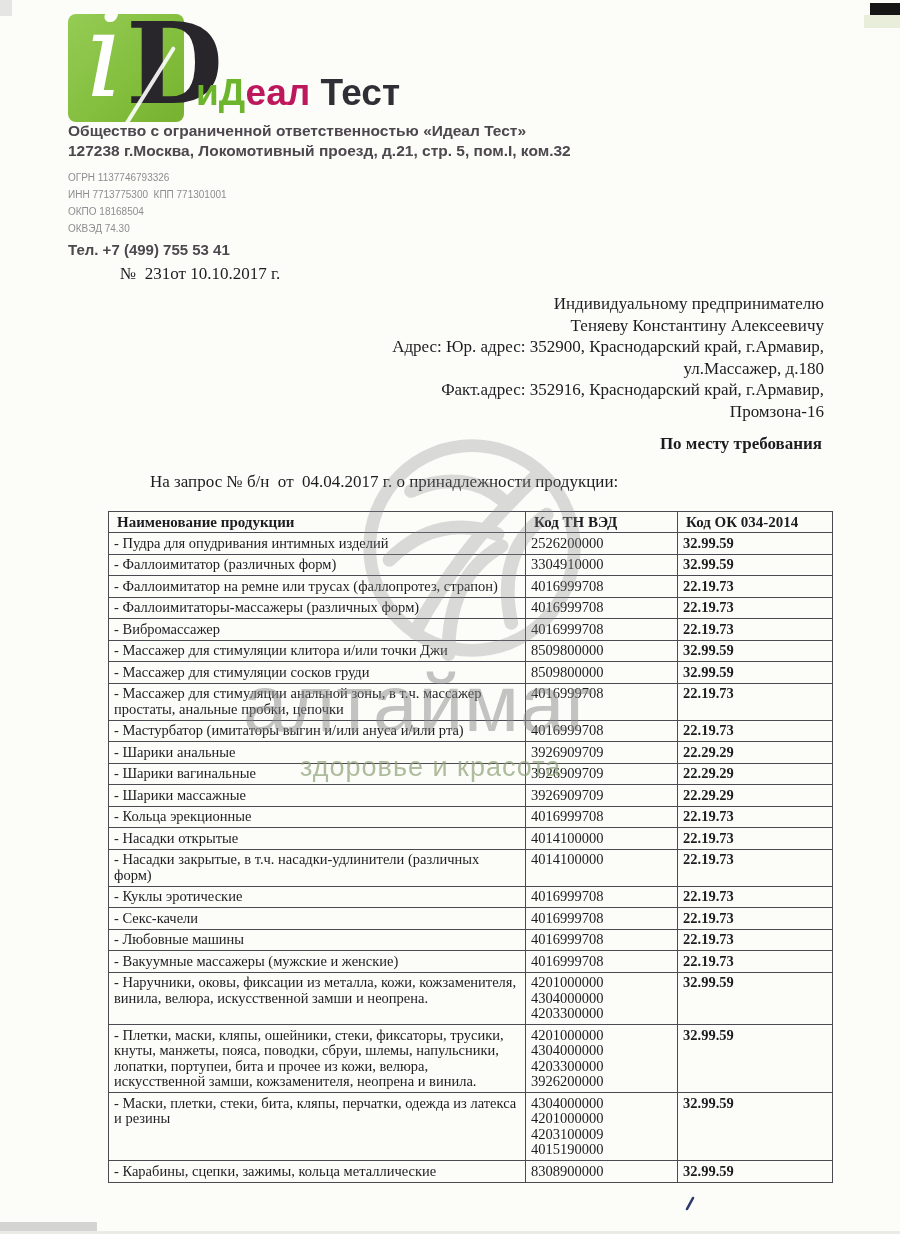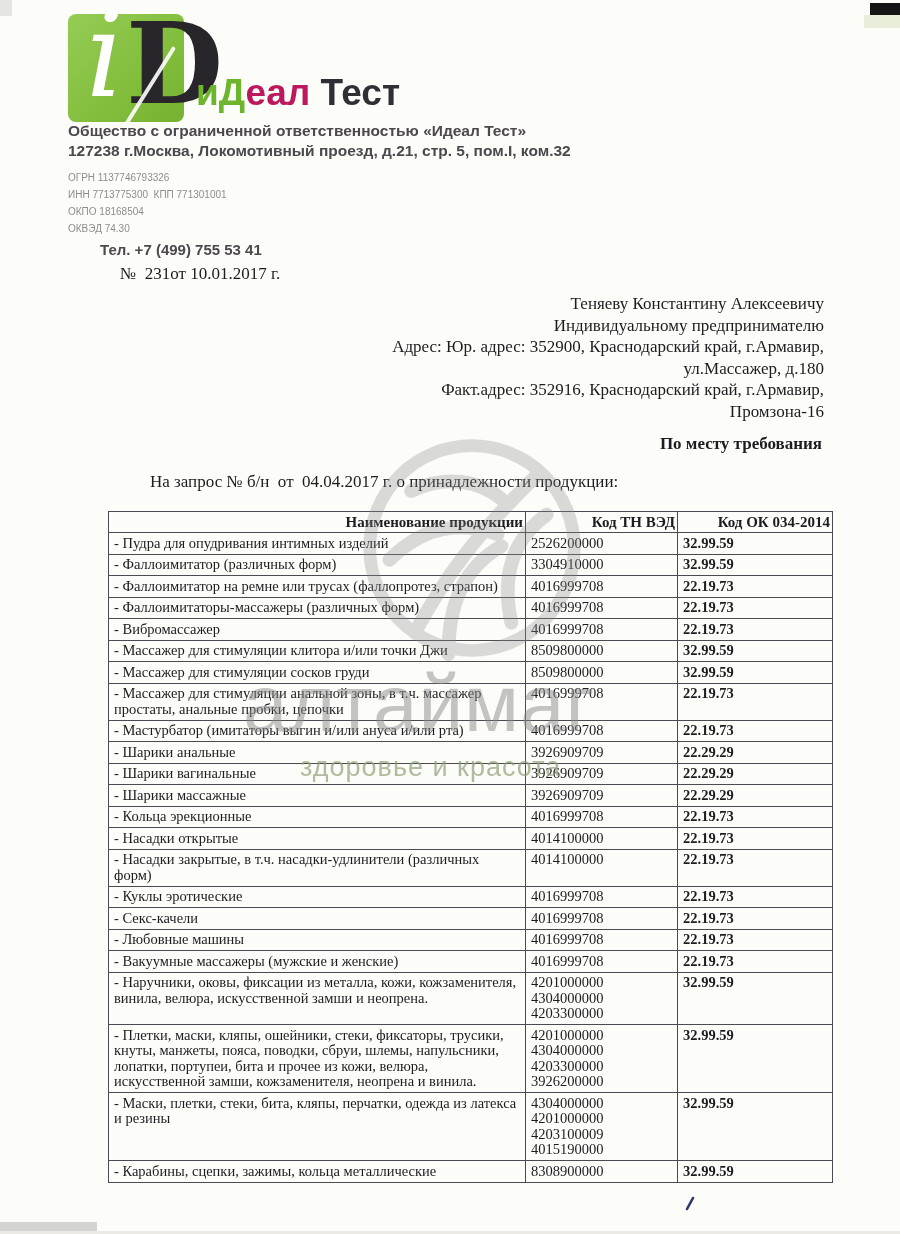--- a/index.html
+++ b/index.html
@@ -27,41 +27,41 @@
          font-size:37px;line-height:38px;white-space:nowrap;}
   .brand .g{color:#6db52c;font-weight:700;}
   .brand .d{color:#be185d;font-weight:700;}
   .brand .b{color:#312f36;font-weight:700;}
 
   .company-lines{position:absolute;left:68px;top:121px;font-family:"Liberation Sans",sans-serif;
                  font-size:15.5px;font-weight:700;color:#4c484e;line-height:20px;white-space:pre-wrap;}
   .registry{position:absolute;left:68px;top:169px;font-family:"Liberation Sans",sans-serif;
             font-size:10px;font-weight:400;color:#8f8d90;line-height:17px;white-space:pre-wrap;}
   .phone{position:absolute;left:68px;top:241px;font-family:"Liberation Sans",sans-serif;
-         font-size:15px;font-weight:700;color:#4c484e;margin-left:32px;}
+         font-size:15px;font-weight:700;color:#4c484e;}
 
   
   .ref-line{position:absolute;left:120px;top:264px;font-size:17px;white-space:pre;}
   .addressee{position:absolute;right:76px;top:293px;text-align:right;font-size:17px;line-height:21.5px;}
   .attention{position:absolute;right:78px;top:434px;font-size:17px;font-weight:700;}
   .request-line{position:absolute;left:150px;top:472px;font-size:17px;white-space:pre;}
 
   
   .wm-emblem{position:absolute;left:354px;top:430px;width:236px;height:236px;opacity:.3;pointer-events:none;z-index:6;}
   .wm-brand{position:absolute;left:243px;top:664px;font-family:"Liberation Sans",sans-serif;font-weight:400;
             font-size:80px;line-height:80px;letter-spacing:1px;color:#8b8b8b;opacity:.5;pointer-events:none;z-index:6;}
   .wm-tagline{position:absolute;left:300px;top:752px;width:350px;text-align:left;
               font-family:"Liberation Sans",sans-serif;font-size:27px;letter-spacing:1px;
               color:#8da275;opacity:.7;pointer-events:none;z-index:6;}
 
   
   .content-flow{position:absolute;left:108px;top:511px;width:724px;z-index:3;}
   table.products{width:724px;border-collapse:collapse;table-layout:fixed;}
   table.products th,table.products td{border:1.4px solid #4e4852;}
-  table.products th{font-size:15px;font-weight:700;text-align:right;padding:2px 2px;line-height:16px;}
+  table.products th{font-size:15px;font-weight:700;text-align:left;padding:2px 8px;line-height:16px;}
   table.products td{font-size:14.5px;line-height:15.5px;padding:2.5px 5px;vertical-align:top;}
   td.c-code,td.c-ok{padding-left:10px;}
   td.c-ok{font-weight:700;}
 </style>
 </head>
 <body>
 
 <div class="page">
 
   <div class="artifact-tr"></div>
@@ -74,24 +74,24 @@
     <span class="logo-d">D</span>
     <div class="logo-swoosh"></div>
     <div class="brand"><span class="g">иД</span><span class="d">еал </span><span class="b">Тест</span></div>
 
     <div class="company-lines">Общество с ограниченной ответственностью «Идеал Тест»
 127238 г.Москва, Локомотивный проезд, д.21, стр. 5, пом.I, ком.32</div>
     <div class="registry"><div>ОГРН 1137746793326</div><div>ИНН 7713775300  КПП 771301001</div><div>ОКПО 18168504</div><div>ОКВЭД 74.30</div></div>
     <div class="phone">Тел. +7 (499) 755 53 41</div>
   </header>
 
-  <div class="ref-line">№  231от 10.01.2017 г.</div>
+  <div class="ref-line">№  231от 10.10.2017 г.</div>
   <div class="addressee">
+      <div>Индивидуальному предпринимателю</div>
       <div>Теняеву Константину Алексеевичу</div>
-      <div>Индивидуальному предпринимателю</div>
       <div>Адрес: Юр. адрес: 352900, Краснодарский край, г.Армавир,</div>
       <div>ул.Массажер, д.180</div>
       <div>Факт.адрес: 352916, Краснодарский край, г.Армавир,</div>
       <div>Промзона-16</div>
     </div>
   <div class="attention">По месту требования</div>
   <div class="request-line">На запрос № б/н  от  04.04.2017 г. о принадлежности продукции:</div>
 
   <svg class="wm-emblem" viewBox="0 0 240 240">
     <g fill="none" stroke="#8a8a8a" stroke-width="14" stroke-linecap="round">

